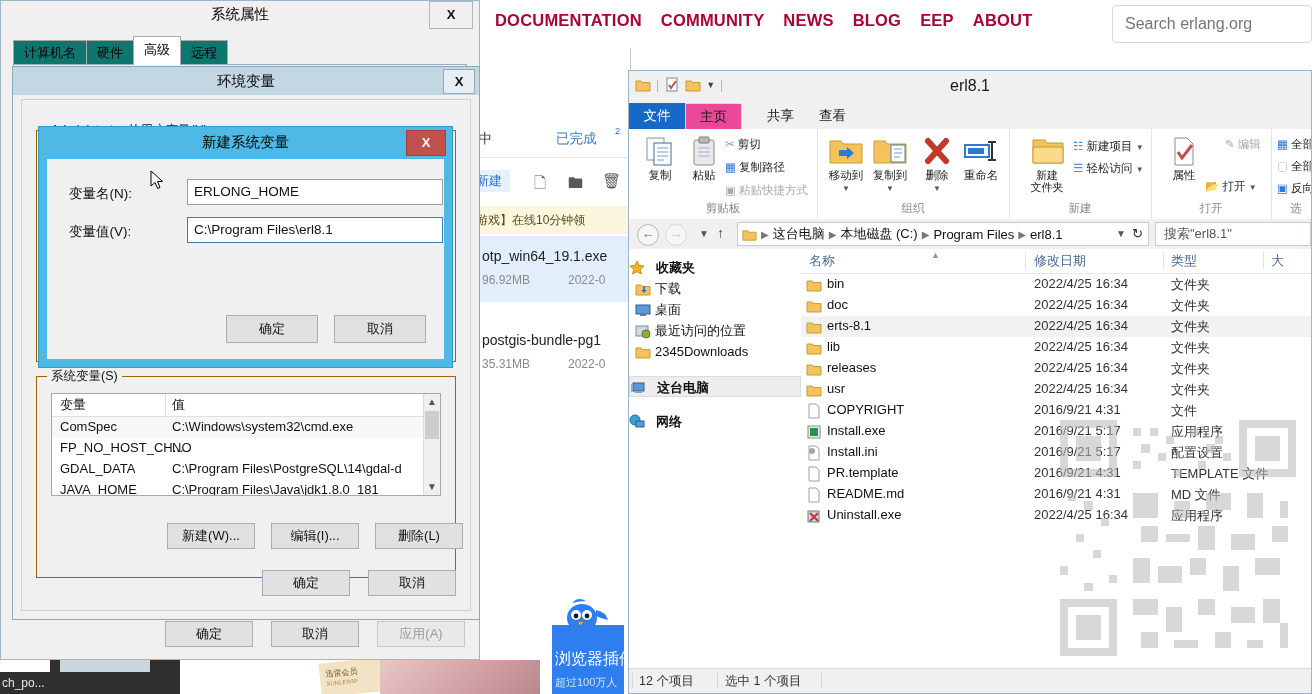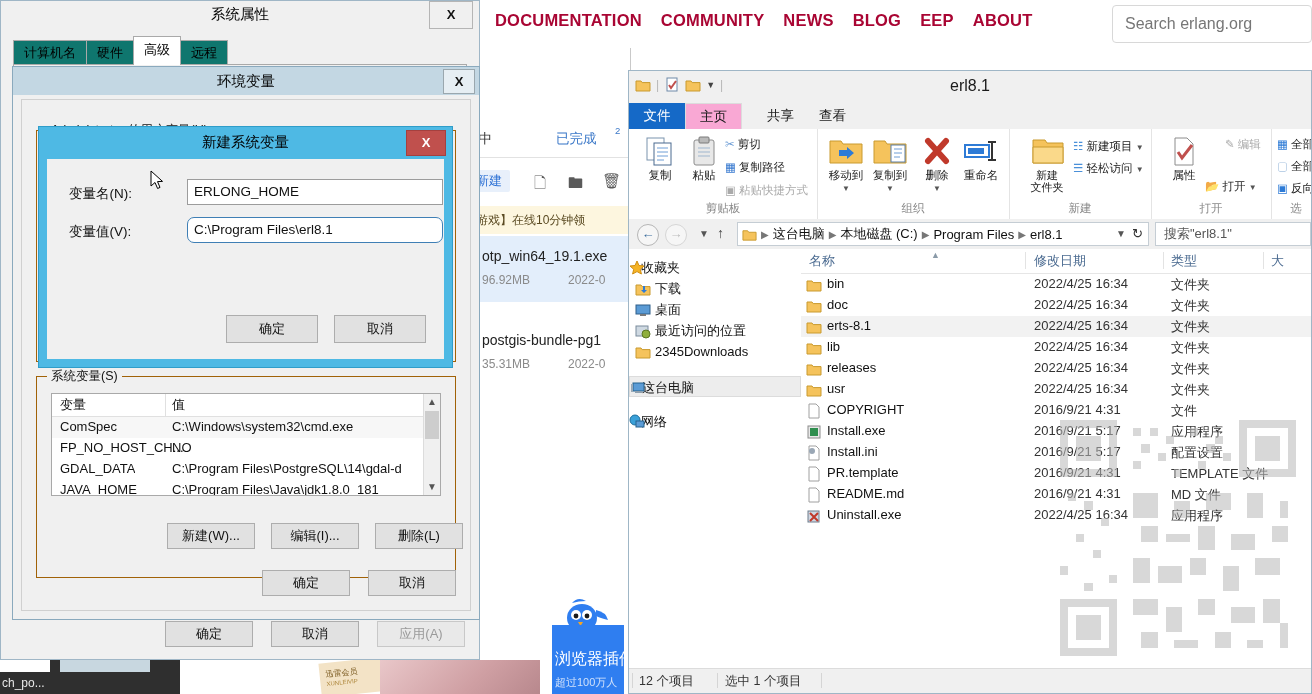--- a/index.html
+++ b/index.html
@@ -88,21 +88,21 @@
   }
   #exp-qat{position:absolute;left:6px;top:6px;display:flex;align-items:center;gap:5px;font-size:12px;color:#444;}
   #exp-qat .sep{color:#b7b7b7;}
 
   #exp-tabs{position:absolute;left:0;top:32px;width:682px;height:26px;background:#f0f0f0;}
   #exp-tabs .tab{
     position:absolute;top:0;height:26px;line-height:26px;font-size:13.5px;color:#1a1a1a;
     padding:0 14px;box-sizing:border-box;text-align:center;
   }
   #exp-tabs .tab.file{background:#1569c7;color:#fff;left:0;width:56px;padding:0;}
-  #exp-tabs .tab.active{background:#f9a8d4;border:1px solid #dcdcdc;border-bottom:0;}
+  #exp-tabs .tab.active{background:#ec4899;border:1px solid #dcdcdc;border-bottom:0;}
 
   #exp-ribbon{
     position:absolute;left:0;top:58px;width:682px;height:90px;background:#fff;
     border-bottom:1px solid #dcdcdc;
   }
   .rib-group{position:absolute;top:0;height:90px;border-right:1px solid #e4e4e4;}
   .rib-group .glabel{position:absolute;bottom:3px;left:0;right:0;text-align:center;font-size:11.5px;color:#888;}
   .rib-big{position:absolute;top:6px;width:46px;text-align:center;font-size:11.5px;color:#222;line-height:13px;}
   .rib-big .gl{display:block;height:34px;}
   .rib-small{position:absolute;font-size:11.5px;color:#222;white-space:nowrap;}
@@ -126,21 +126,21 @@
   #exp-crumbs .refresh{position:absolute;right:5px;top:3px;font-size:13px;color:#333;}
   #exp-search{
     position:absolute;left:526px;top:3px;width:156px;height:24px;background:#fff;border:1px solid #c5cdd4;
     box-sizing:border-box;font-size:13px;color:#555;line-height:22px;padding-left:8px;overflow:hidden;white-space:nowrap;
   }
 
   #exp-nav{
     position:absolute;left:0;top:178px;width:172px;bottom:24px;background:#fff;border-right:1px solid #e6e6e6;
   }
   .navitem{position:relative;height:21px;line-height:21px;font-size:13px;color:#111;padding-left:26px;white-space:nowrap;}
-  .navitem.root{padding-left:12px;font-weight:normal;}
+  .navitem.root{padding-left:27px;font-weight:bold;}
   .navitem.sel{background:#ededed;border:1px solid #dcdcdc;box-sizing:border-box;}
   .navitem .ni{position:absolute;left:6px;top:3px;width:16px;height:16px;}
   .navitem.root .ni{left:0px;}
 
   #exp-list{
     position:absolute;left:172px;top:178px;right:0;bottom:24px;background:#fff;
   }
   #exp-cols{
     position:absolute;left:0;top:0;right:0;height:24px;border-bottom:1px solid #e6e6e6;
     font-size:13px;color:#4a6a90;
@@ -230,21 +230,21 @@
   #newvar .nvclose{
     position:absolute;right:6px;top:3px;width:38px;height:24px;background:#c0504d;border:1px solid #a5403e;
     text-align:center;line-height:24px;font-size:13px;font-weight:bold;color:#fff;
   }
   #newvar .nvbody{position:absolute;left:8px;top:32px;right:8px;bottom:8px;background:#f0f0f0;}
   #newvar .lbl{position:absolute;font-size:13.5px;color:#111;}
   #newvar .txt{
     position:absolute;height:26px;background:#fff;border:1px solid #9c9c9c;box-sizing:border-box;
     font-size:13.5px;color:#111;line-height:24px;padding-left:6px;white-space:nowrap;overflow:hidden;
   }
-  #newvar .txt.focus{border-color:#3f7fb5;border-radius:7px;}
+  #newvar .txt.focus{border-color:#3f7fb5;}
   #newvar .nvbtns{position:absolute;right:18px;bottom:16px;display:flex;gap:16px;}
 
   
   #cursor{position:absolute;left:150px;top:170px;width:14px;height:20px;}
 
   
   #taskstrip{position:absolute;left:0;top:660px;width:180px;height:34px;background:#2f2f2f;}
   #taskstrip .txt{position:absolute;left:2px;top:16px;font-size:12px;color:#e8e8e8;}
   #taskstrip .w1{position:absolute;left:0px;top:0px;width:50px;height:12px;background:#fff;}
   #taskstrip .w2{position:absolute;left:60px;top:0px;width:90px;height:12px;background:#c8d7e0;}

